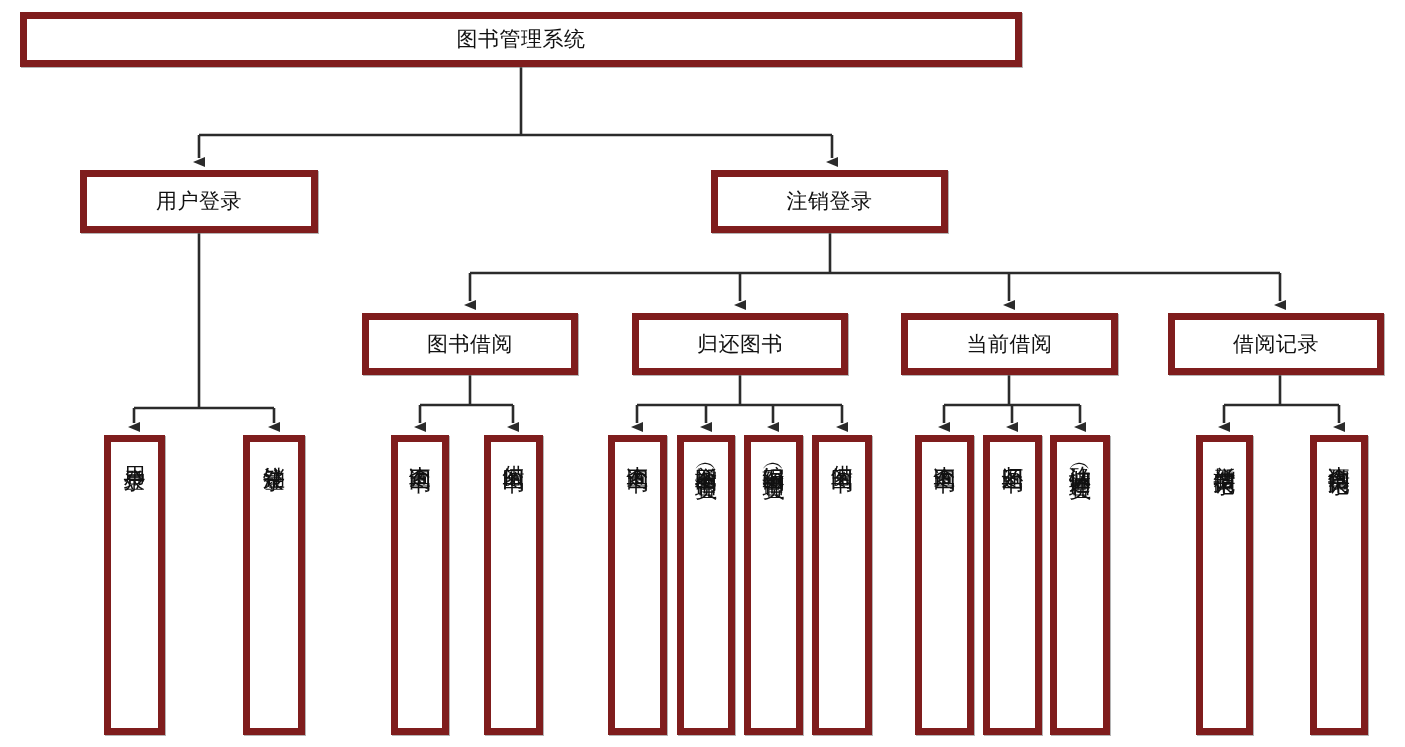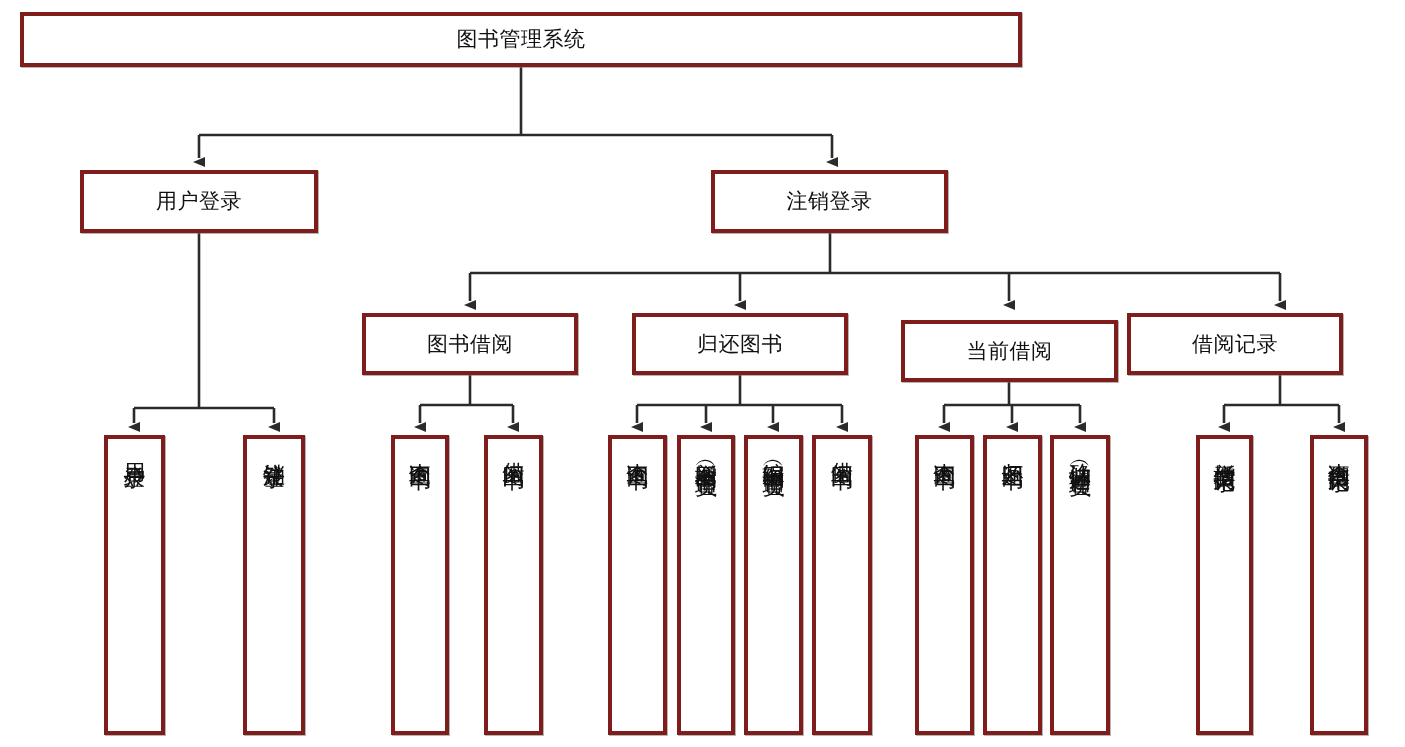--- a/index.html
+++ b/index.html
@@ -24,21 +24,21 @@
     left: 0;
     top: 0;
     width: 1405px;
     height: 747px;
     pointer-events: none;
   }
   .node {
     position: absolute;
     box-sizing: border-box;
     background: #ffffff;
-    border: 4px solid #7f1d1d;
+    border: 7px solid #7f1d1d;
     display: flex;
     align-items: center;
     justify-content: center;
     box-shadow: 1px 1px 0 0 rgba(120,120,120,0.55);
     text-align: right;
   }
   .node .label {
     font-size: 21px;
     line-height: 1.15;
     letter-spacing: 0.5px;
@@ -135,24 +135,24 @@
   <div class="node" style="left: 711px; top: 170px; width: 237px; height: 63px;">
     <span class="label">注销登录</span>
   </div>
 
   <div class="node" style="left: 362px; top: 313px; width: 216px; height: 62px;">
     <span class="label">图书借阅</span>
   </div>
   <div class="node" style="left: 632px; top: 313px; width: 216px; height: 62px;">
     <span class="label">归还图书</span>
   </div>
-  <div class="node" style="left: 901px; top: 320px; width: 217px; height: 62px;">
+  <div class="node" style="left: 901px; top: 313px; width: 217px; height: 62px;">
     <span class="label">当前借阅</span>
   </div>
-  <div class="node" style="left: 1127px; top: 313px; width: 216px; height: 62px;">
+  <div class="node" style="left: 1168px; top: 313px; width: 216px; height: 62px;">
     <span class="label">借阅记录</span>
   </div>
 
   <div class="node leaf" style="left: 104px; top: 435px; width: 61px; height: 300px;">
     <span class="label">用户登录</span>
   </div>
   <div class="node leaf" style="left: 243px; top: 435px; width: 62px; height: 300px;">
     <span class="label">注销登录</span>
   </div>
   <div class="node leaf" style="left: 391px; top: 435px; width: 58px; height: 300px;">

